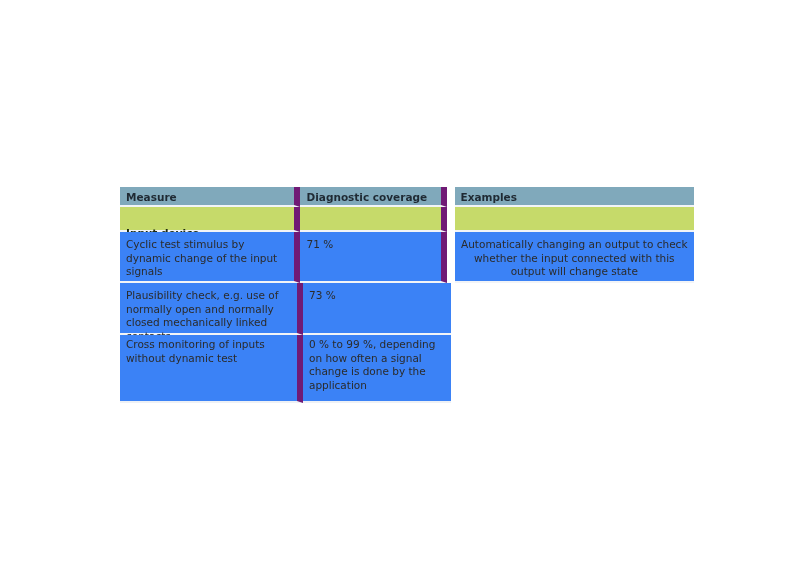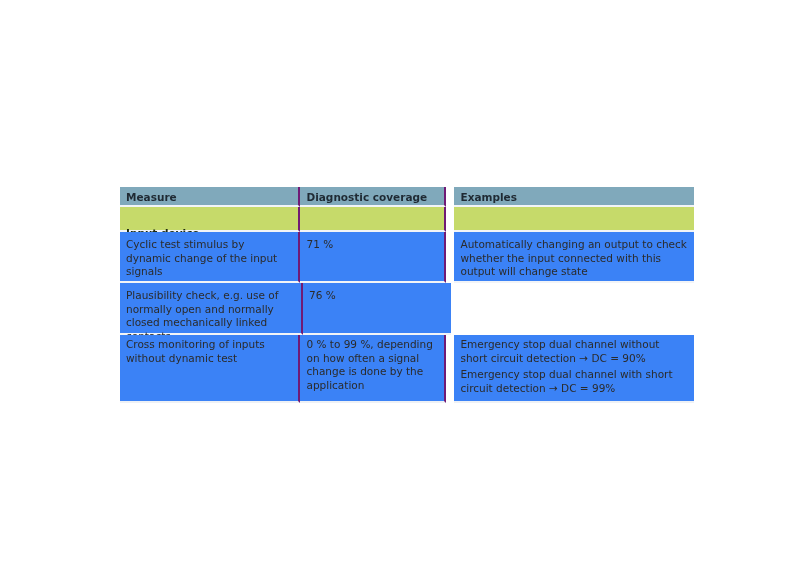--- a/index.html
+++ b/index.html
@@ -4,32 +4,32 @@
   <style>
     html, body { margin: 0; padding: 0; background: #ffffff; }
     body { width: 800px; height: 572px; position: relative; overflow: hidden;
            font-family: "DejaVu Sans", sans-serif; }
     .table {
       position: absolute; left: 120px; top: 187px; width: 574px;
       border-collapse: separate; border-spacing: 0;
       font-size: 10.5px; color: #2b2b2b; line-height: 13.5px;
     }
     .row { display: flex; }
-    .cell { box-sizing: border-box; padding: 3px 6px 3px 6px; border-right: 2px solid #701a75; border-bottom: 2px solid #f2f4f7; }
+    .cell { box-sizing: border-box; padding: 3px 6px 3px 6px; border-right: 6px solid #701a75; border-bottom: 2px solid #f2f4f7; }
     .cell:last-child { border-right: none; }
     .c1 { width: 183px; }
     .c2 { width: 148px; }
     .c3 { width: 243px; margin-left: 8px; }
     .hdr .cell { background: #80a9bb; font-weight: bold; height: 20px; padding-top: 4px; color: #1f2a33; }
     .grp .cell { background: #c6da6a; font-weight: bold; height: 20px; padding-top: 20px; color: #1f2a10; }
     .body .cell { background: #3b82f6; }
     .r1 .cell { height: 51px; padding-top: 6px; }
     .r2 .cell { height: 52px; padding-top: 6px; }
     .r3 .cell { height: 68px; border-bottom: 2px solid #eef1f5; }
-    .ex-line { display: block; }
+    .ex-line { display: block; text-align: center; }
     .ex-gap { display: block; margin-top: 3px; }
   </style>
 </head>
 <body>
 
 <div class="table">
   <div class="row hdr">
     <div class="cell c1">Measure</div>
     <div class="cell c2">Diagnostic coverage (DC)</div>
     <div class="cell c3">Examples</div>
@@ -41,23 +41,19 @@
   </div>
   <div class="row body r1">
     <div class="cell c1">Cyclic test stimulus by dynamic change of the input signals</div>
     <div class="cell c2">71 %</div>
     <div class="cell c3">
       <span class="ex-line">Automatically changing an output to check whether the input connected with this output will change state</span>
     </div>
   </div>
   <div class="row body r2">
     <div class="cell c1">Plausibility check, e.g. use of normally open and normally closed mechanically linked contacts</div>
-    <div class="cell c2">76 %</div>
+    <div class="cell c2">73 %</div>
   </div>
   <div class="row body r3">
     <div class="cell c1">Cross monitoring of inputs without dynamic test</div>
     <div class="cell c2">0 % to 99 %, depending on how often a signal change is done by the application</div>
-    <div class="cell c3">
-      <span class="ex-line">Emergency stop dual channel without short circuit detection → DC = 90%</span>
-      <span class="ex-gap">Emergency stop dual channel with short circuit detection → DC = 99%</span>
-    </div>
   </div>
 </div>
 
 </body></html>

